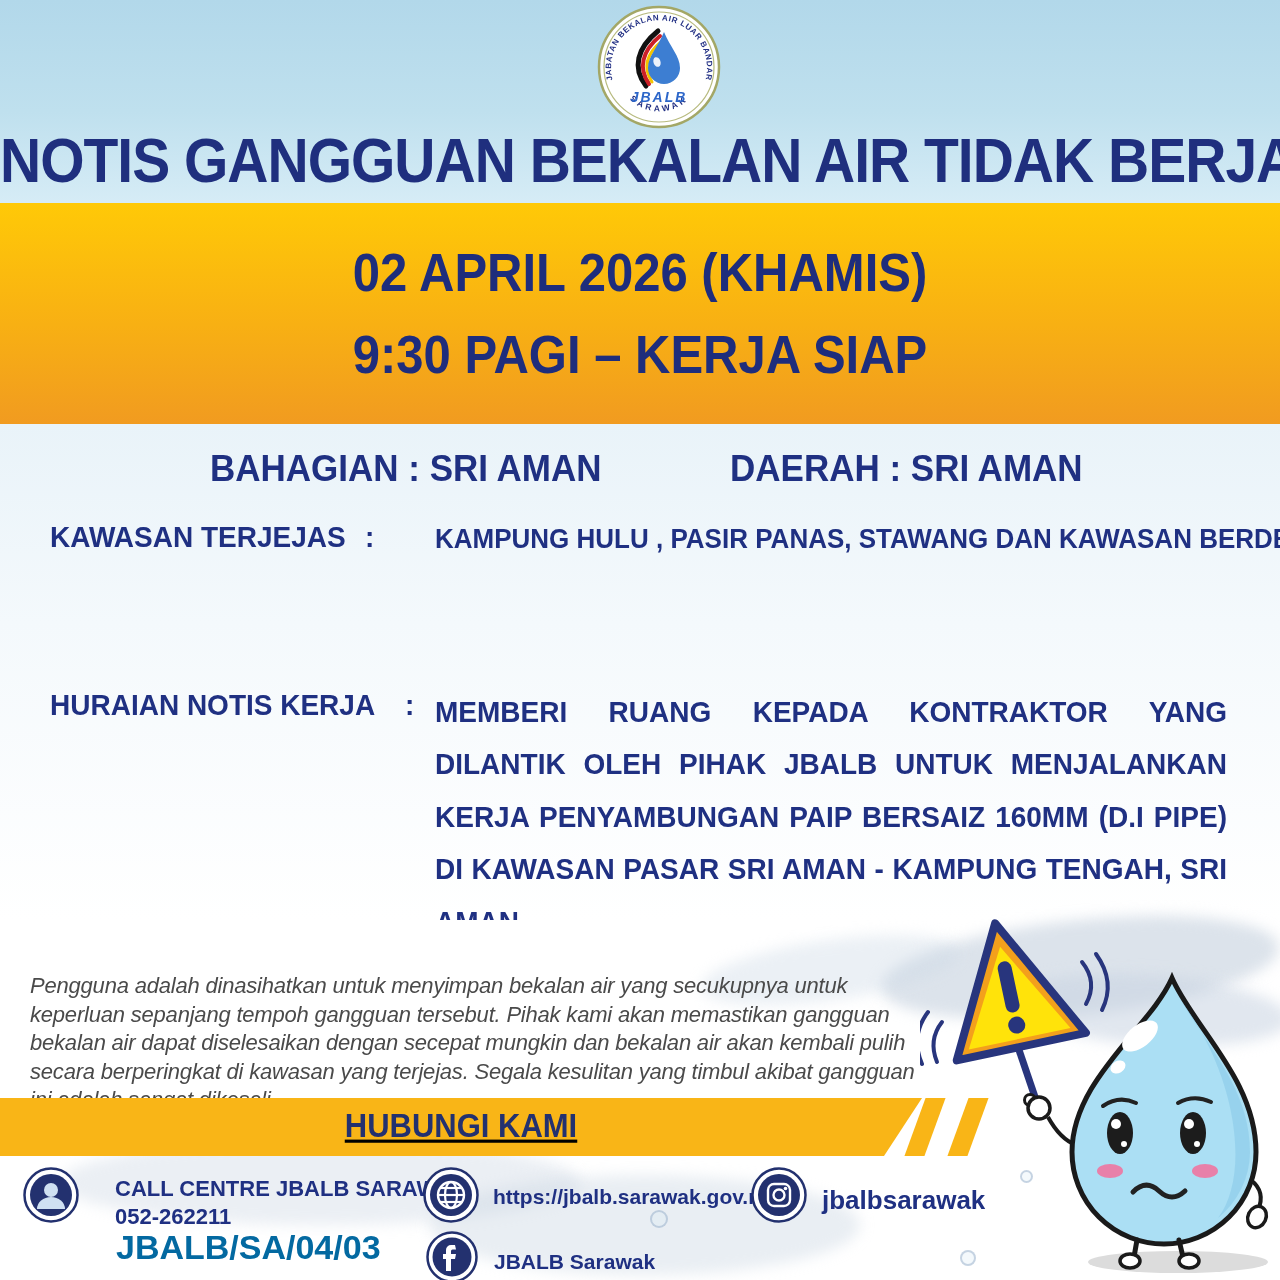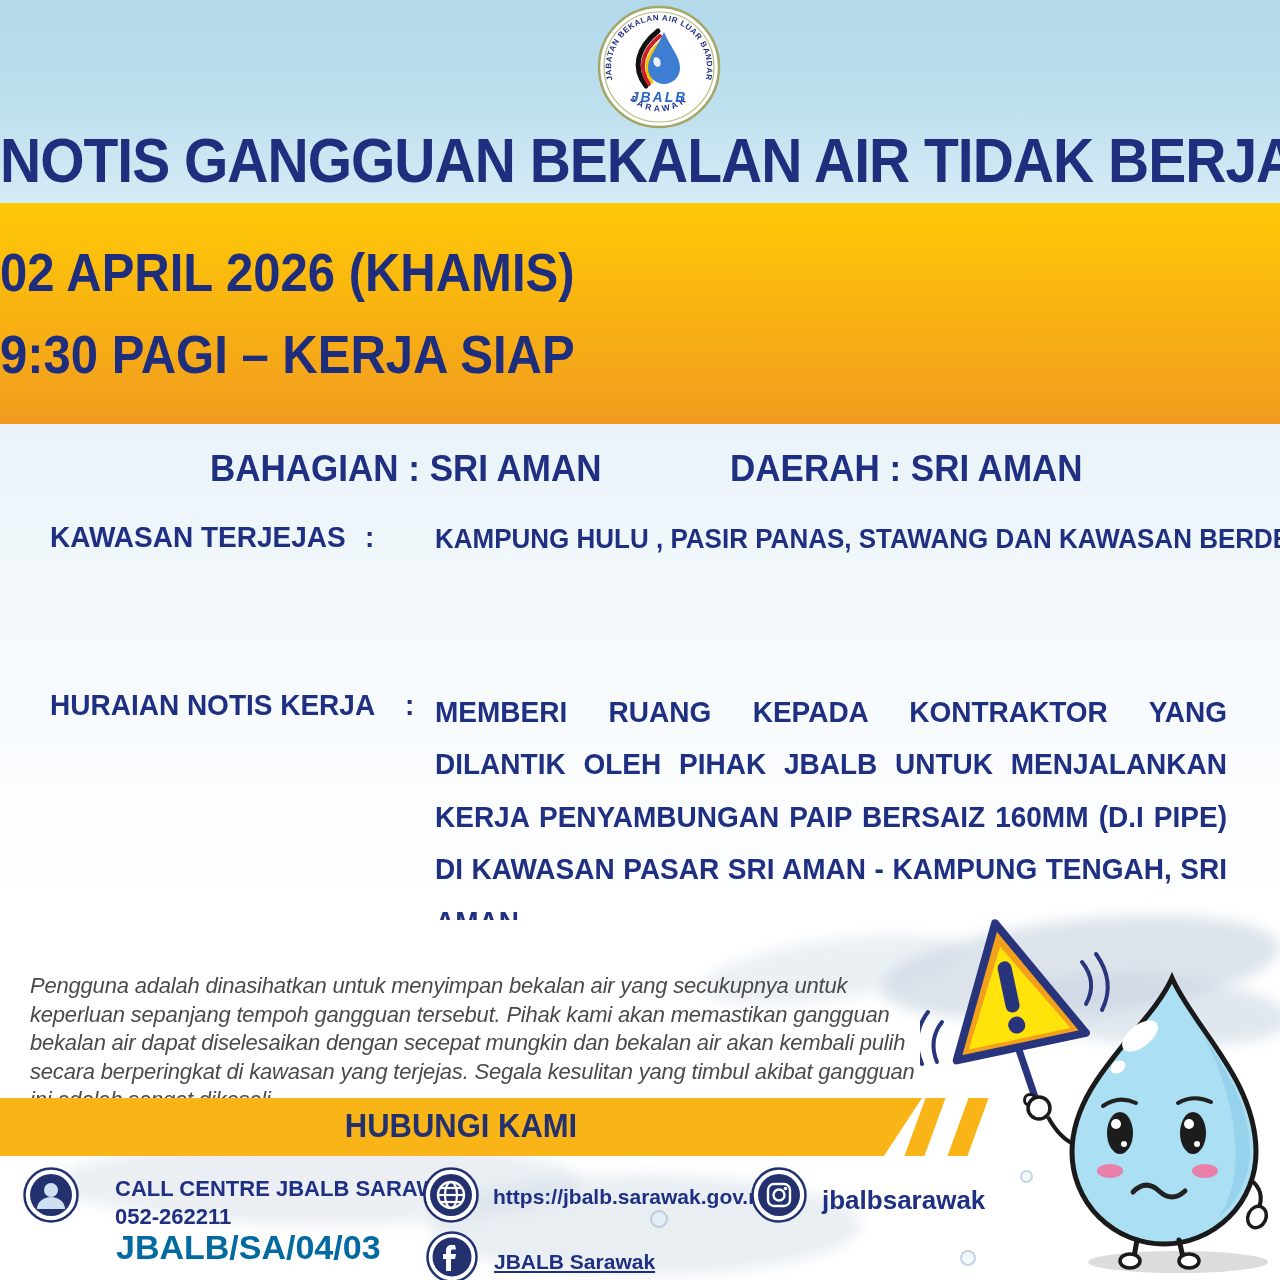--- a/index.html
+++ b/index.html
@@ -16,21 +16,21 @@
   .logo{left:596px;top:4px;width:126px;height:126px;}
   .title{
     left:0;top:124px;width:1280px;text-align:center;
     color:#1f2f7e;font-weight:bold;font-size:57px;letter-spacing:-1px;
     transform:scaleY(1.1);transform-origin:top center;white-space:nowrap;
   }
   
   .band{
     left:0;top:203px;width:1280px;height:221px;
     background:linear-gradient(180deg,#ffc907 0%,#f8b013 55%,#f19b20 100%);
-    display:flex;flex-direction:column;align-items:flex-start;justify-content:center;gap:26px;
+    display:flex;flex-direction:column;align-items:center;justify-content:center;gap:26px;
   }
   .band .line{
     color:#1e2d7c;font-weight:bold;font-size:49px;letter-spacing:0px;
     transform:scaleY(1.08);white-space:nowrap;
   }
   
   .mid{
     left:0;top:424px;width:1280px;height:496px;
     background:linear-gradient(180deg,#e9f3f9 0%,#f4f9fc 40%,#ffffff 100%);
   }
@@ -59,38 +59,38 @@
   .sw5{left:700px;top:20px;width:260px;height:60px;background:rgba(205,218,230,.4);transform:rotate(-8deg);}
   .droplet{border:2px solid rgba(140,165,195,.45);border-radius:50%;background:rgba(220,235,245,.3);}
   .advisory{
     left:30px;top:972px;width:900px;color:#4a4a4a;font-style:italic;
     font-size:22px;line-height:28.5px;font-weight:500;letter-spacing:-0.2px;
   }
   
   .gold-bar{
     left:0;top:1098px;width:922px;height:58px;background:#f9b517;
     clip-path:polygon(0 0,922px 0,884px 100%,0 100%);
-    display:flex;align-items:center;justify-content:center;
+    display:flex;align-items:center;justify-content:center;text-decoration:underline;
   }
   .gold-bar .txt{color:#23316f;font-weight:bold;font-size:31px;transform:scaleY(1.05);}
   .stripe{top:1098px;width:20px;height:58px;background:#f9b517;transform:skewX(-20deg);}
   .st1{left:915px;}
   .st2{left:958px;}
   
   .cicon{width:56px;height:56px;}
   .c-person{left:23px;top:1167px;}
   .c-globe{left:423px;top:1167px;}
   .c-fb{left:426px;top:1231px;width:52px;height:52px;}
   .c-ig{left:751px;top:1167px;}
   .ct{color:#1f3082;font-weight:bold;white-space:nowrap;}
   .cc-line1{left:115px;top:1176px;font-size:22px;}
   .cc-line2{left:115px;top:1204px;font-size:22px;}
   .cc-ref{left:116px;top:1228px;font-size:34px;color:#0369a1;font-weight:bold;white-space:nowrap;}
   .cc-url{left:493px;top:1185px;font-size:21px;}
-  .cc-fb{left:494px;top:1250px;font-size:21px;text-decoration:underline;}
+  .cc-fb{left:494px;top:1250px;font-size:21px;}
   .cc-ig{left:822px;top:1185px;font-size:26px;}
   .mascot{left:920px;top:900px;}
 </style>
 </head>
 <body>
 
 <div id="page">
 
   <div class="abs header">
     <svg class="abs logo" viewBox="0 0 126 126">

